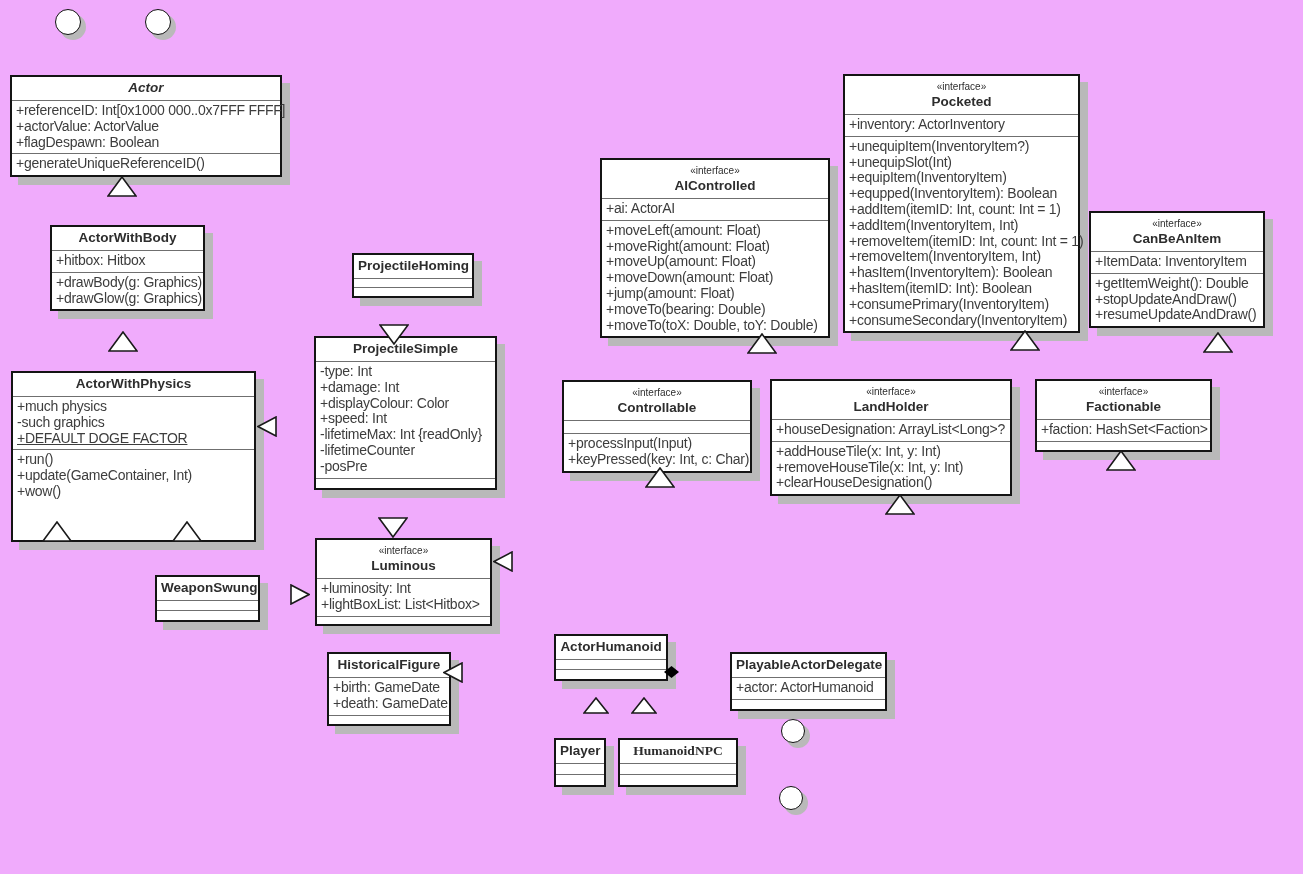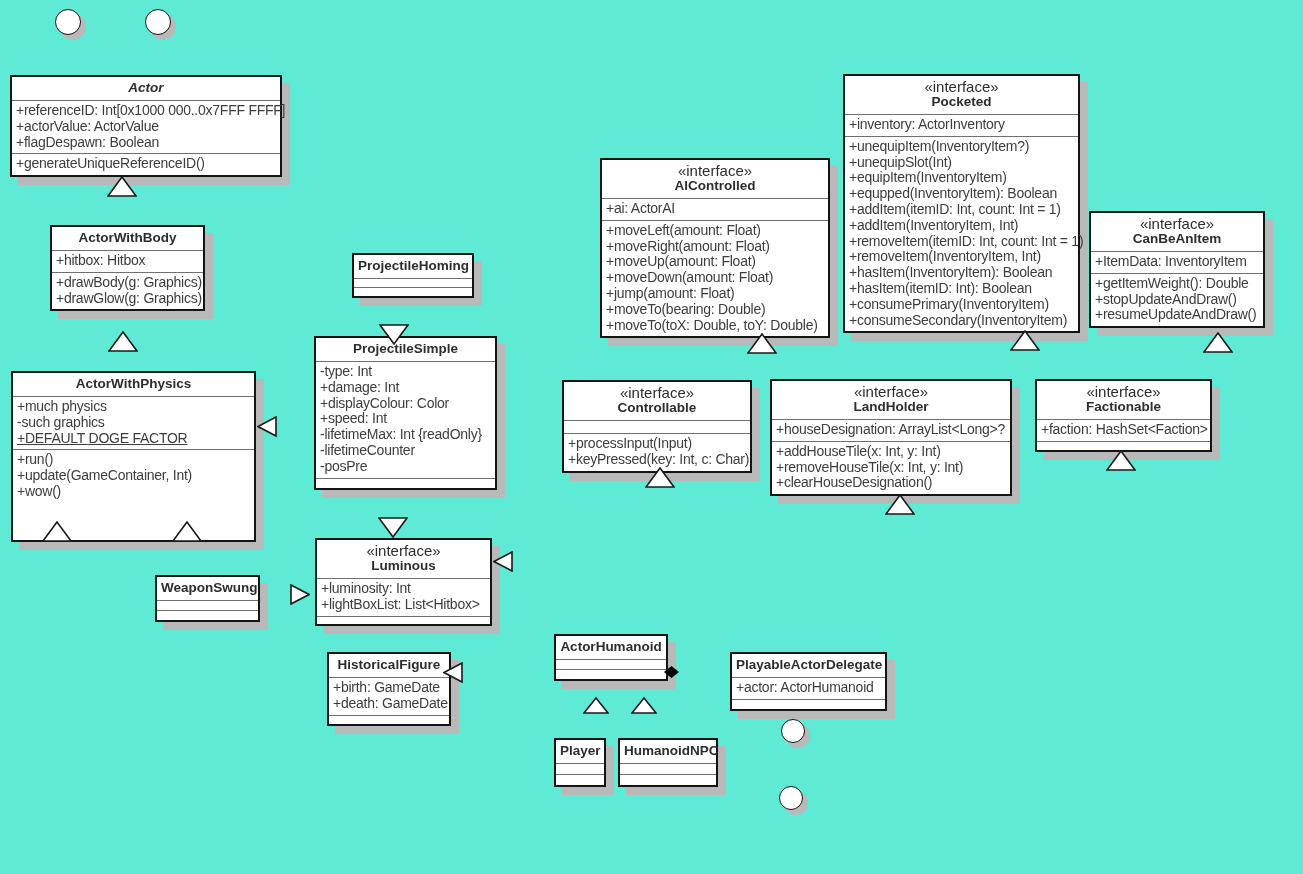--- a/index.html
+++ b/index.html
@@ -1,26 +1,26 @@
 <!DOCTYPE html>
 <html><head>
 <meta charset="utf-8">
 <style>
   html,body { margin:0; padding:0; background:#000; }
   #stage {
     position:relative; width:1303px; height:874px; overflow:hidden;
-    background:#5eead4; font-family:"Liberation Sans", sans-serif;
+    background:#f0abfc; font-family:"Liberation Sans", sans-serif;
   }
   .uml-class {
     position:absolute; background:#fff; border:2px solid #141414;
     box-shadow:8px 8px 0 0 #b9b9b9; box-sizing:border-box;
   }
   .uml-title { text-align:center; padding:3px 4px 4px; font-weight:bold;
     font-size:13.5px; line-height:16px; color:#2d2d2d; }
-  .uml-title .stereo { display:block; font-weight:normal; font-size:15px; line-height:15px; }
+  .uml-title .stereo { display:block; font-weight:normal; font-size:10px; line-height:15px; }
   .uml-class.abstract .cname { font-style:italic; }
   .compartment { border-top:1px solid #6f6f6f; padding:2px 4px 3px; }
   .compartment.empty { padding:0; }
   .member { font-size:14px; color:#3d3d3d; line-height:15.8px;
     white-space:nowrap; letter-spacing:-0.25px; }
   .member.static-underline { text-decoration:underline; }
   .arrowhead, .lollipop, .diamond { position:absolute; }
   .lollipop { background:#fff; border:1.5px solid #111; border-radius:50%;
     box-shadow:5px 5px 0 0 #b9b9b9; box-sizing:border-box; }
 </style>
@@ -184,21 +184,21 @@
         <div class="compartment">
           <div class="member">+actor: ActorHumanoid</div>
         </div>
         <div class="compartment empty" style="height: 9px; min-height: 9px;"></div>
       </div>
       <div class="uml-class" style="left: 554px; top: 738px; width: 52px;">
         <div class="uml-title"><span class="cname">Player</span></div>
         <div class="compartment empty" style="height: 10px;"></div>
         <div class="compartment empty" style="height: 10px; min-height: 10px;"></div>
       </div>
-      <div class="uml-class" style="left: 618px; top: 738px; width: 100px;">
+      <div class="uml-class" style="left: 618px; top: 738px; width: 120px; font-family: Liberation Serif, serif;">
         <div class="uml-title"><span class="cname">HumanoidNPC</span></div>
         <div class="compartment empty" style="height: 10px;"></div>
         <div class="compartment empty" style="height: 10px; min-height: 10px;"></div>
       </div>
     </div>
   <div id="arrows-layer">
       <svg width="30" height="21" class="arrowhead" style="left: 107px; top: 176px;">
         <polygon points="15,1 1,20 29,20" fill="#ffffff" stroke="#1a1a1a" stroke-width="1.6"></polygon>
       </svg>
       <svg width="30" height="21" class="arrowhead" style="left: 108px; top: 331px;">

